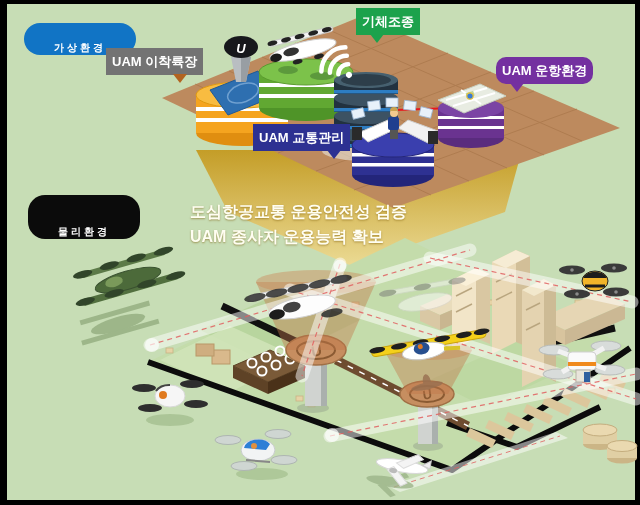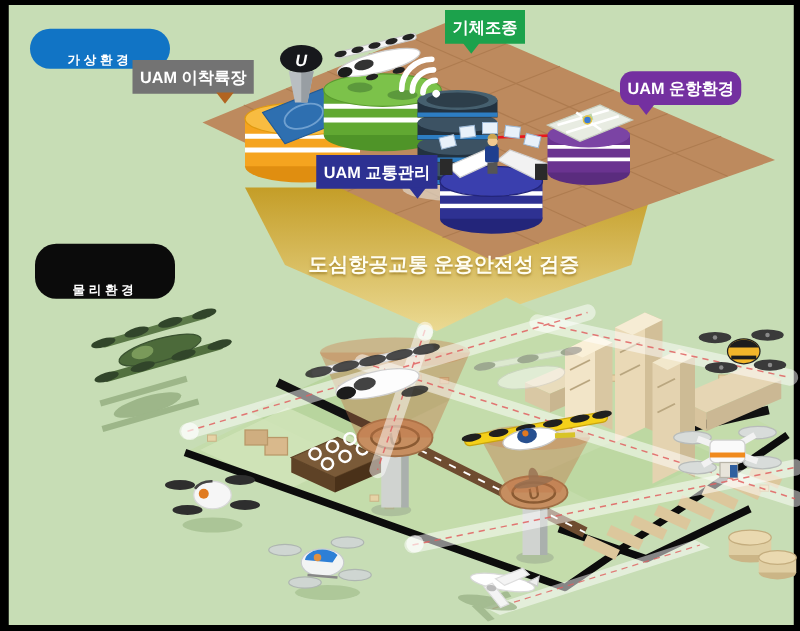--- a/index.html
+++ b/index.html
@@ -15,21 +15,21 @@
   .callout:after{content:"";position:absolute;bottom:-8px;border-left:7px solid transparent;
            border-right:7px solid transparent;border-top:9px solid #000;}
   .co-green{left:356px;top:8px;background:#1ca24c;}
   .co-green:after{left:14px;border-top-color:#1ca24c;}
   .co-brown{left:106px;top:48px;background:#737373;}
   .co-brown:after{right:16px;border-top-color:#b26420;}
   .co-blue{left:243px;top:124px;background:#2d3192;margin-left:10px;}
   .co-blue:after{left:74px;border-top-color:#2d3192;}
   .co-purple{left:496px;top:57px;background:#7430a0;border-radius:10px;}
   .co-purple:after{left:14px;border-top-color:#7430a0;}
-  .arrowtext{position:absolute;left:190px;width:330px;text-align:center;color:#fffef2;
+  .arrowtext{position:absolute;left:190px;width:330px;text-align:left;color:#fffef2;
              font-weight:bold;font-size:16px;text-shadow:0 1px 2px rgba(120,85,0,.55);white-space:nowrap;}
   .at1{top:202px;}
   .at2{top:227px;}
 </style>
 </head>
 <body>
 
 <div class="stage">
 <svg width="640" height="505" viewBox="0 0 640 505">
   <defs>
@@ -466,13 +466,14 @@
 <div class="callout co-brown">
   <span>UAM 이착륙장</span>
 </div>
 <div class="callout co-blue">
   <span>UAM 교통관리</span>
 </div>
 <div class="callout co-purple">
   <span>UAM 운항환경</span>
 </div>
 <div class="arrowtext at1">도심항공교통 운용안전성 검증</div>
+<div class="arrowtext at2">UAM 종사자 운용능력 확보</div>
 </div>
 
 </body></html>

